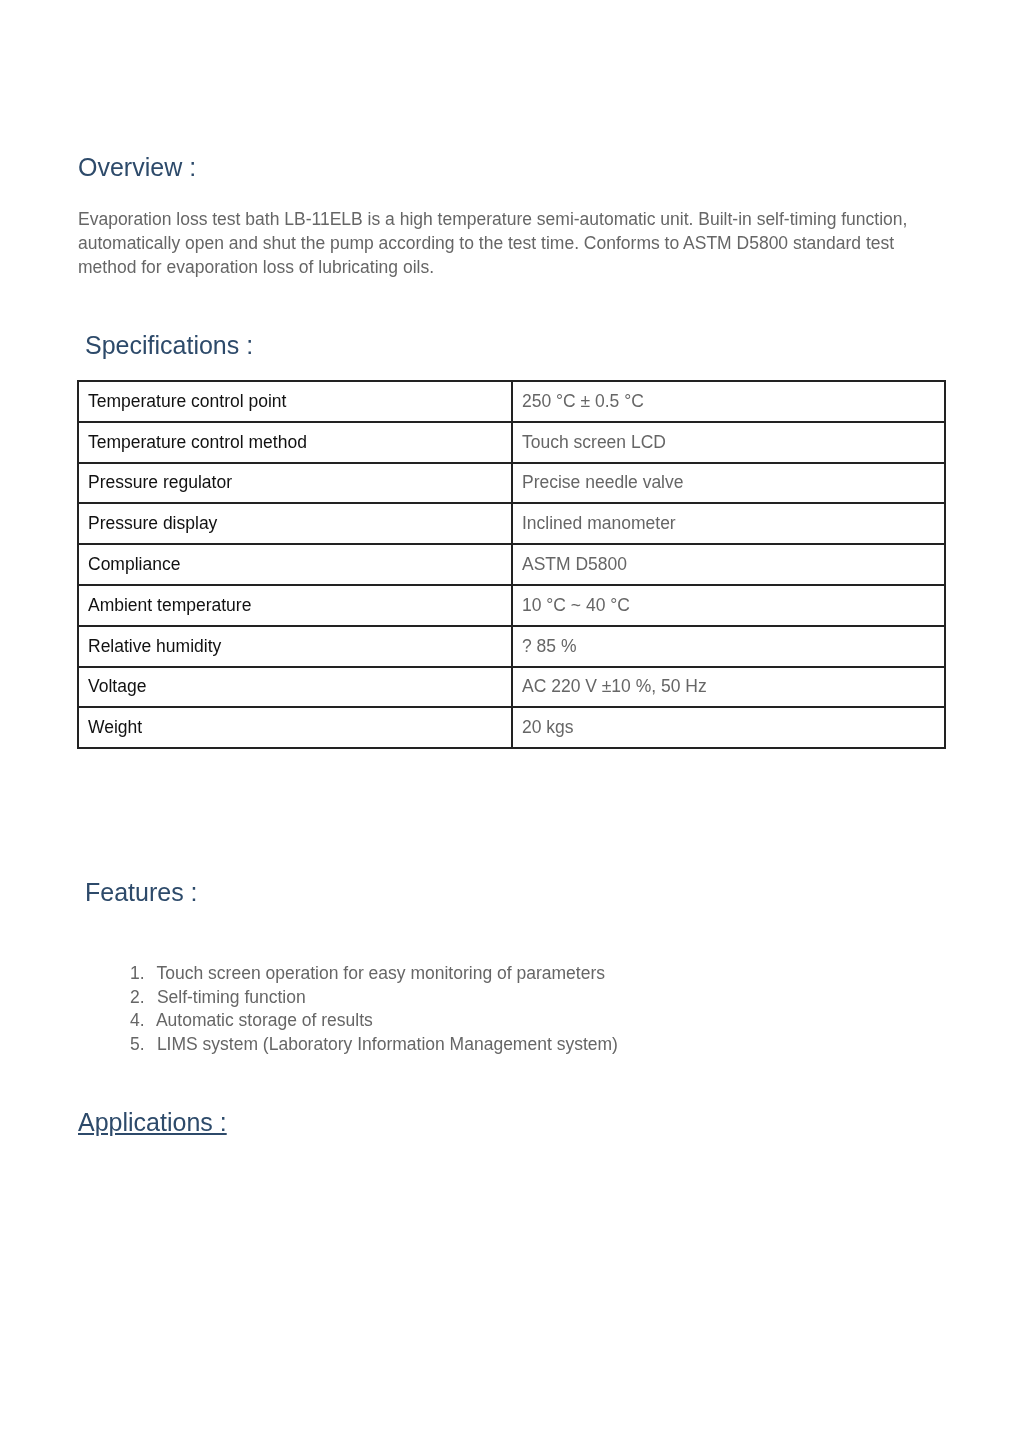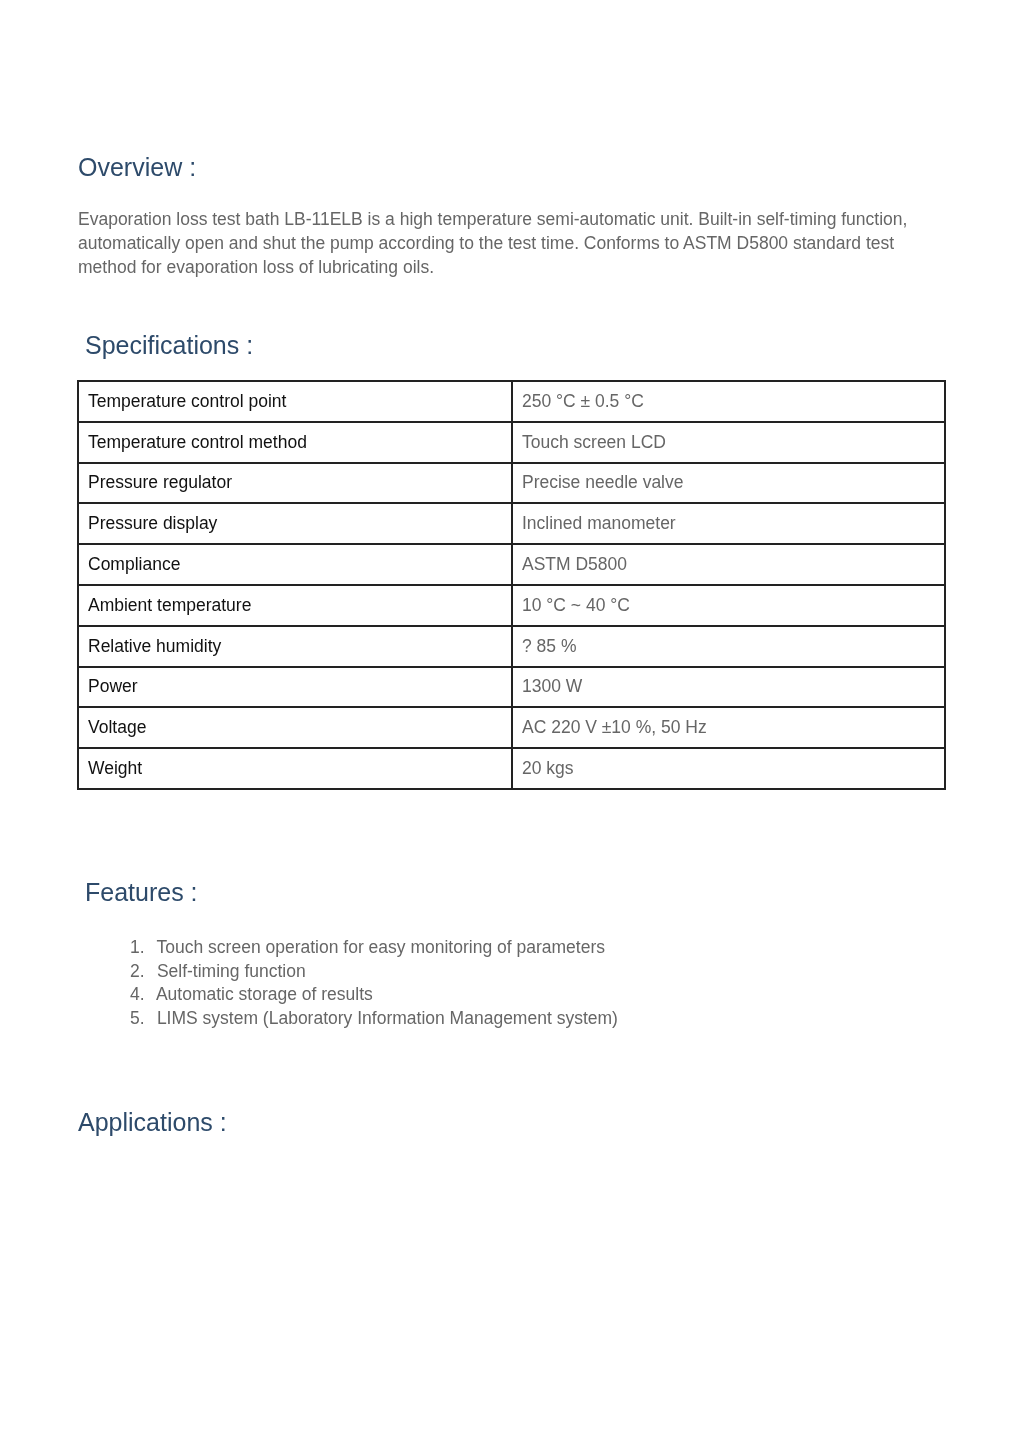--- a/index.html
+++ b/index.html
@@ -28,21 +28,21 @@
       left: 78px;
       width: 870px;
       font-size: 17.5px;
       line-height: 24px;
       color: #666666;
     }
     #overview-heading { left: 78px; top: 152px; }
     #overview-text { top: 207px; }
     #spec-heading { left: 85px; top: 330px; }
     #features-heading { left: 85px; top: 877px; }
-    #applications-heading { left: 78px; top: 1107px; }
+    #applications-heading { left: 78px; top: 1107px; text-decoration: underline; }
     #applications-text { top: 1162px; }
 
     .spec-table {
       position: absolute;
       left: 77px;
       top: 380px;
       width: 869px;
       border-collapse: collapse;
       border: 2px solid #222222;
     }
@@ -53,21 +53,21 @@
       font-size: 17.5px;
       vertical-align: middle;
       white-space: nowrap;
     }
     .spec-table td.label { width: 434px; color: #111111; border-radius: 15px; }
     .spec-table td.value { color: #666666; }
 
     .features-list {
       position: absolute;
       left: 130px;
-      top: 936px;
+      top: 962px;
       list-style: none;
       font-size: 17.5px;
       line-height: 23.6px;
       color: #666666;
     }
     .features-list li { white-space: nowrap; }
     .features-list .num { display: inline-block; min-width: 22px; }
   </style>
 </head>
 <body>
@@ -103,24 +103,20 @@
       </tr>
       <tr>
         <td class="label">Ambient temperature</td>
         <td class="value">10 °C ~ 40 °C</td>
       </tr>
       <tr>
         <td class="label">Relative humidity</td>
         <td class="value">? 85 %</td>
       </tr>
       <tr>
-        <td class="label">Power</td>
-        <td class="value">1300 W</td>
-      </tr>
-      <tr>
         <td class="label">Voltage</td>
         <td class="value">AC 220 V ±10 %, 50 Hz</td>
       </tr>
       <tr>
         <td class="label">Weight</td>
         <td class="value">20 kgs</td>
       </tr>
     </tbody>
   </table>
 

